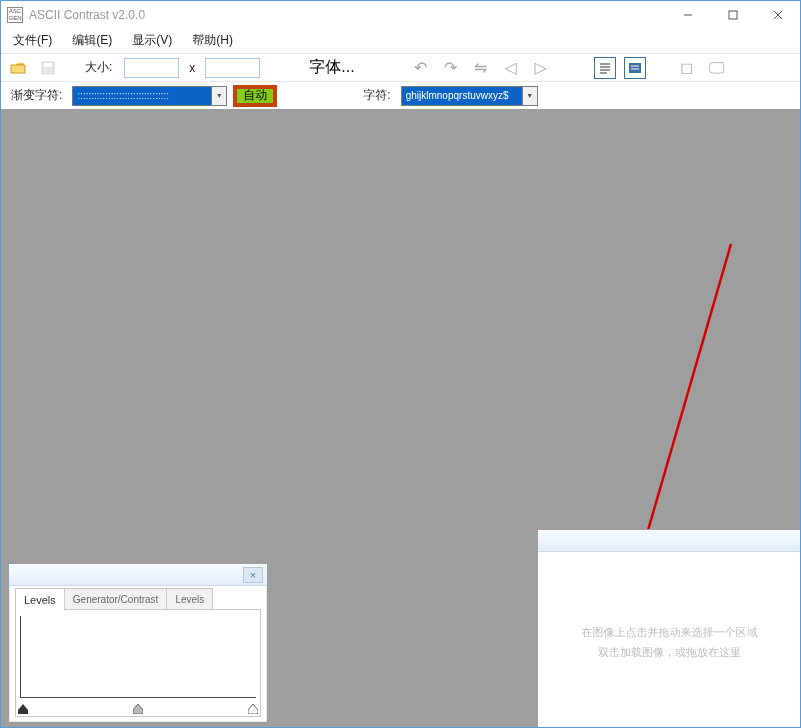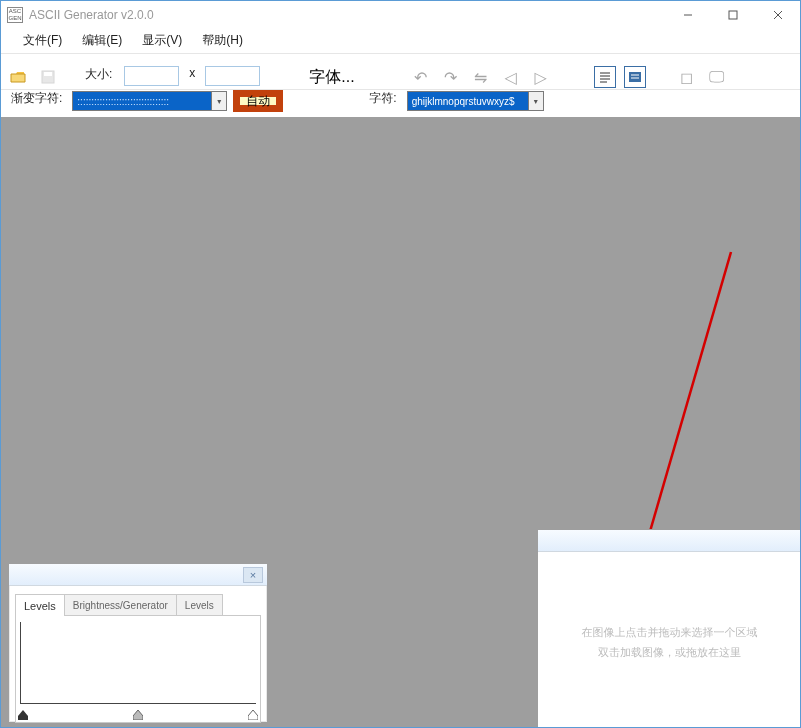--- a/index.html
+++ b/index.html
@@ -3,44 +3,44 @@
 <meta charset="utf-8">
 <style>
   * { box-sizing: border-box; font-family: "Microsoft YaHei", "Segoe UI", sans-serif; }
   body { margin:0; width:801px; height:728px; background:#9e9e9e; overflow:hidden; position:relative; }
   .window { position:absolute; inset:0; background:#fff; border:1px solid #5a9bd5; display:flex; flex-direction:column; }
   .titlebar { height:28px; background:#fff; display:flex; align-items:center; padding-left:6px; color:#999; font-size:12px; }
   .titlebar .appicon { width:16px; height:16px; background:#fff; border:1px solid #888; margin-right:6px; font-size:6px; line-height:7px; text-align:center; color:#555; padding:0; }
   .winbtns { margin-left:auto; display:flex; }
   .winbtn { width:45px; height:28px; display:flex; align-items:center; justify-content:center; color:#666; font-size:11px; }
   .winbtn svg { stroke:#555; }
-  .menubar { height:24px; display:flex; align-items:center; padding:0 12px; font-size:12px; color:#222; gap:0; border-bottom:1px solid transparent; }
+  .menubar { height:24px; display:flex; align-items:center; padding:0 2px; font-size:12px; color:#222; gap:0; border-bottom:1px solid transparent; }
   .menuitem { padding:2px 10px; }
-  .toolbar { height:28px; display:flex; padding:12px 6px; gap:8px; border-top:1px solid #e6e6e6; }
+  .toolbar { height:28px; display:flex; align-items:center; padding:0 6px; gap:8px; border-top:1px solid #e6e6e6; }
   .tbtn { width:22px; height:22px; border:1px solid transparent; display:flex; align-items:center; justify-content:center; }
   .tbtn.enabled { }
   .tbtn.disabled svg, .tbtn.disabled span { opacity:.35; }
   .sep { width:6px; }
   .label { font-size:12px; color:#222; margin:0 4px; }
   .sizebox { width:55px; height:20px; border:1px solid #a8c8e4; background:#fff; font-size:11px; display:flex; align-items:center; justify-content:center; }
   .fontbtn { height:22px; padding:0 8px; font-size:16px; display:flex; align-items:center; border:1px solid transparent; }
-  .toolbar2 { height:28px; display:flex; align-items:flex-start; padding:0 6px; gap:6px; border-top:1px solid #e6e6e6; background:#fff;margin-top:8px; }
+  .toolbar2 { height:28px; display:flex; align-items:center; padding:0 6px; gap:6px; border-top:1px solid #e6e6e6; background:#fff; }
   .combo { height:22px; display:flex; align-items:center; }
   .combo-input { width:140px; height:20px; border:1px solid #7a7a7a; background:#0a64c8; color:#fff; font-size:10px; padding:0 4px; display:flex; align-items:center; overflow:hidden; white-space:nowrap; }
   .combo-input.wide { width:122px; }
   .combo-input.lighttext { color:#cfe6ff; }
   .combo-btn { width:15px; height:20px; border:1px solid #7a7a7a; border-left:none; background:#f0f0f0; display:flex; align-items:center; justify-content:center; font-size:8px; color:#555;}
-  .toolbtn { height:22px; border:7px solid #c2410c; background:#fef9c3; font-size:12px; padding:0 6px; display:flex; align-items:center; }
+  .toolbtn { height:22px; border:4px solid #c2410c; background:#84cc16; font-size:12px; padding:0 6px; display:flex; align-items:center; }
   
   .client { flex:1; background:#9e9e9e; position:relative; overflow:hidden; }
   
   .panel { position:absolute; left:7px; bottom:4px; width:260px; height:160px; background:#fff; border:1px solid #9e9e9e; box-shadow:0 0 0 1px #e8e8e8 inset; }
   .panel-head { height:22px; background:linear-gradient(#f7fbff,#e2eefc); border-bottom:1px solid #d0d8e0; display:flex; align-items:center; }
   .panel-close { margin-left:auto; width:20px; height:16px; background:#dbe7f3; border:1px solid #b8c8dc; color:#5a7aa0; font-size:11px; display:flex; align-items:center; justify-content:center; margin-right:4px; }
-  .tabs { display:flex; height:30px; align-items:flex-end; padding-left:6px; padding-top:4px; gap:0; }
+  .tabs { display:flex; height:24px; align-items:flex-end; padding-left:6px; padding-top:4px; gap:0; }
   .tab { height:22px; border:1px solid #c9c9c9; border-bottom:none; background:#fff; font-size:11px; color:#333; padding:0 8px; display:flex; align-items:center; margin-right:-1px; }
   .tab.active { background:#fff; position:relative; z-index:2; }
   .tab.inactive { background:#f1f1f1; color:#666; font-size:10px; }
   .tabbody { border:1px solid #c9c9c9; margin:0 6px 6px 6px; height:108px; position:relative; background:#fff; top:-1px; }
   .histo { position:absolute; left:4px; right:4px; top:6px; bottom:18px; border:1px solid #444; border-top:none; border-right:none; }
   .sliders { position:absolute; left:2px; right:2px; bottom:2px; height:12px; }
   .handle { position:absolute; bottom:0; width:10px; height:10px; }
   .handle svg { display:block; }
   
   .droppanel { position:absolute; right:-2px; bottom:-2px; width:265px; height:200px; background:#fff; border:1px solid #9e9e9e; }
@@ -52,21 +52,21 @@
   
   .arrow { position:absolute; pointer-events:none; }
 </style>
 </head>
 <body>
 
 <div class="window">
 
   <div class="titlebar">
     <div class="appicon"><span>ASC</span><br><span>GEN</span></div>
-    <span>ASCII Generator v2.0.0</span>
+    <span>ASCII Contrast v2.0.0</span>
     <div class="winbtns">
       <div class="winbtn">
           <svg width="10" height="10">
             <line x1="1" y1="5" x2="9" y2="5" stroke-width="1"></line>
           </svg>
         </div>
       <div class="winbtn">
           <svg width="10" height="10">
             <rect x="1" y="1" width="8" height="8" fill="none" stroke-width="1"></rect>
           </svg>
@@ -174,21 +174,21 @@
         </defs>
       <line x1="730" y1="135" x2="630" y2="480" stroke="#d40000" stroke-width="2.5" marker-end="url(#ah)"></line>
     </svg>
 
     <div class="panel">
       <div class="panel-head">
         <div class="panel-close">×</div>
       </div>
       <div class="tabs">
         <div class="tab active">Levels</div>
-        <div class="tab inactive">Brightness/Generator</div>
+        <div class="tab inactive">Generator/Contrast</div>
         <div class="tab inactive">Levels</div>
       </div>
       <div class="tabbody">
         <div class="histo"></div>
         <div class="sliders">
           <div class="handle" style="left:0">
               <svg width="10" height="10">
                 <path d="M5 0 L10 6 L10 10 L0 10 L0 6 Z" fill="#333"></path>
               </svg>
             </div>

